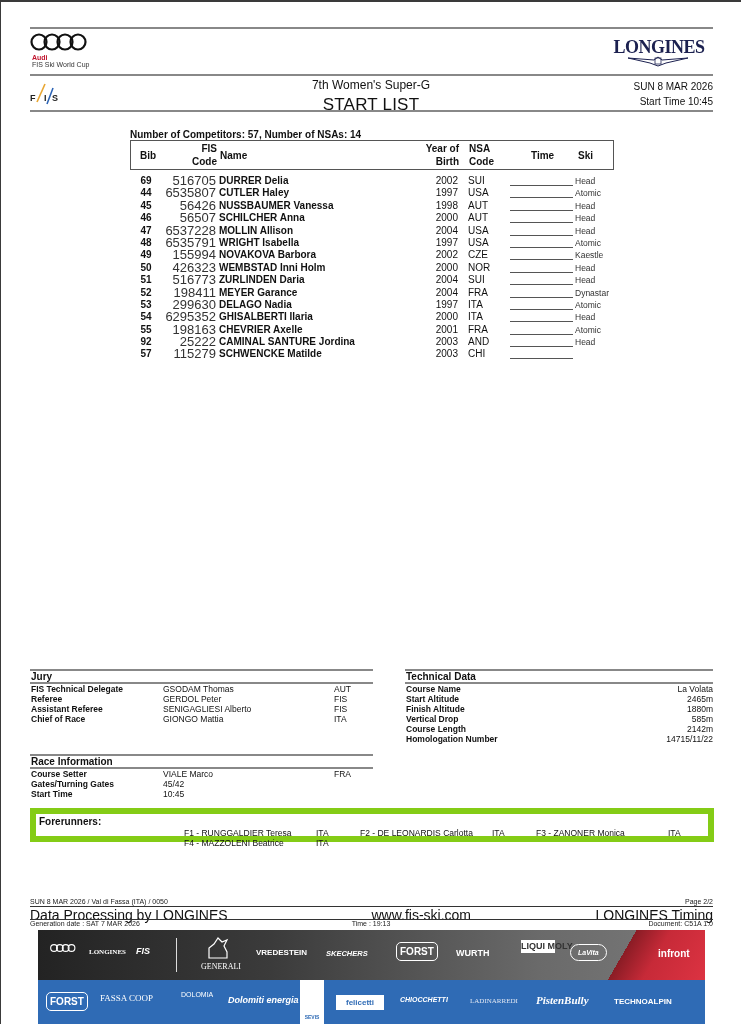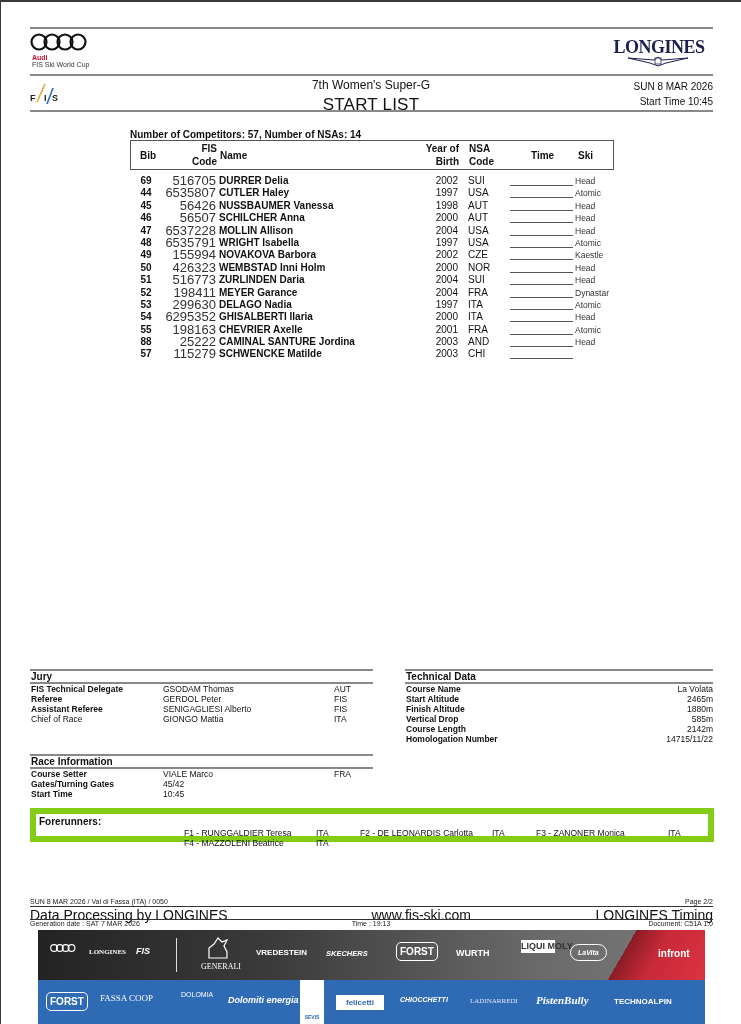--- a/index.html
+++ b/index.html
@@ -230,21 +230,21 @@
     <div class="row">
         <span class="c c-bib">55</span>
         <span class="c c-fis">198163</span>
         <span class="c c-name">CHEVRIER Axelle</span>
         <span class="c c-yob">2001</span>
         <span class="c c-nsa">FRA</span>
         <span class="c c-time"></span>
         <span class="c c-ski">Atomic</span>
       </div>
     <div class="row">
-        <span class="c c-bib">88</span>
+        <span class="c c-bib">92</span>
         <span class="c c-fis">25222</span>
         <span class="c c-name">CAMINAL SANTURE Jordina</span>
         <span class="c c-yob">2003</span>
         <span class="c c-nsa">AND</span>
         <span class="c c-time"></span>
         <span class="c c-ski">Head</span>
       </div>
     <div class="row">
         <span class="c c-bib">57</span>
         <span class="c c-fis">115279</span>
@@ -262,21 +262,21 @@
   <div>
     <div class="kv" style="left:30px;top:682px;font-weight:bold;">FIS Technical Delegate</div>
     <div class="kv" style="left:162px;top:682px;">GSODAM Thomas</div>
     <div class="kv" style="left:333px;top:682px;">AUT</div>
     <div class="kv" style="left:30px;top:692px;font-weight:bold;">Referee</div>
     <div class="kv" style="left:162px;top:692px;">GERDOL Peter</div>
     <div class="kv" style="left:333px;top:692px;">FIS</div>
     <div class="kv" style="left:30px;top:702px;font-weight:bold;">Assistant Referee</div>
     <div class="kv" style="left:162px;top:702px;">SENIGAGLIESI Alberto</div>
     <div class="kv" style="left:333px;top:702px;">FIS</div>
-    <div class="kv" style="left:30px;top:712px;font-weight:normal;text-align:center;">Chief of Race</div>
+    <div class="kv" style="left:30px;top:712px;font-weight:bold;text-align:center;">Chief of Race</div>
     <div class="kv" style="left:162px;top:712px;">GIONGO Mattia</div>
     <div class="kv" style="left:333px;top:712px;">ITA</div>
   </div>
 
   <div class="hr2" style="left:404px;top:667px;width:308px;"></div>
   <div class="sec-title" style="left:405px;top:669px;">Technical Data</div>
   <div class="hr2" style="left:404px;top:680px;width:308px;"></div>
   <div>
     <div class="kv" style="left:405px;top:682px;font-weight:bold;">Course Name</div>
     <div class="kv" style="left:560px;top:682px;width:152px;text-align:right;">La Volata</div>

